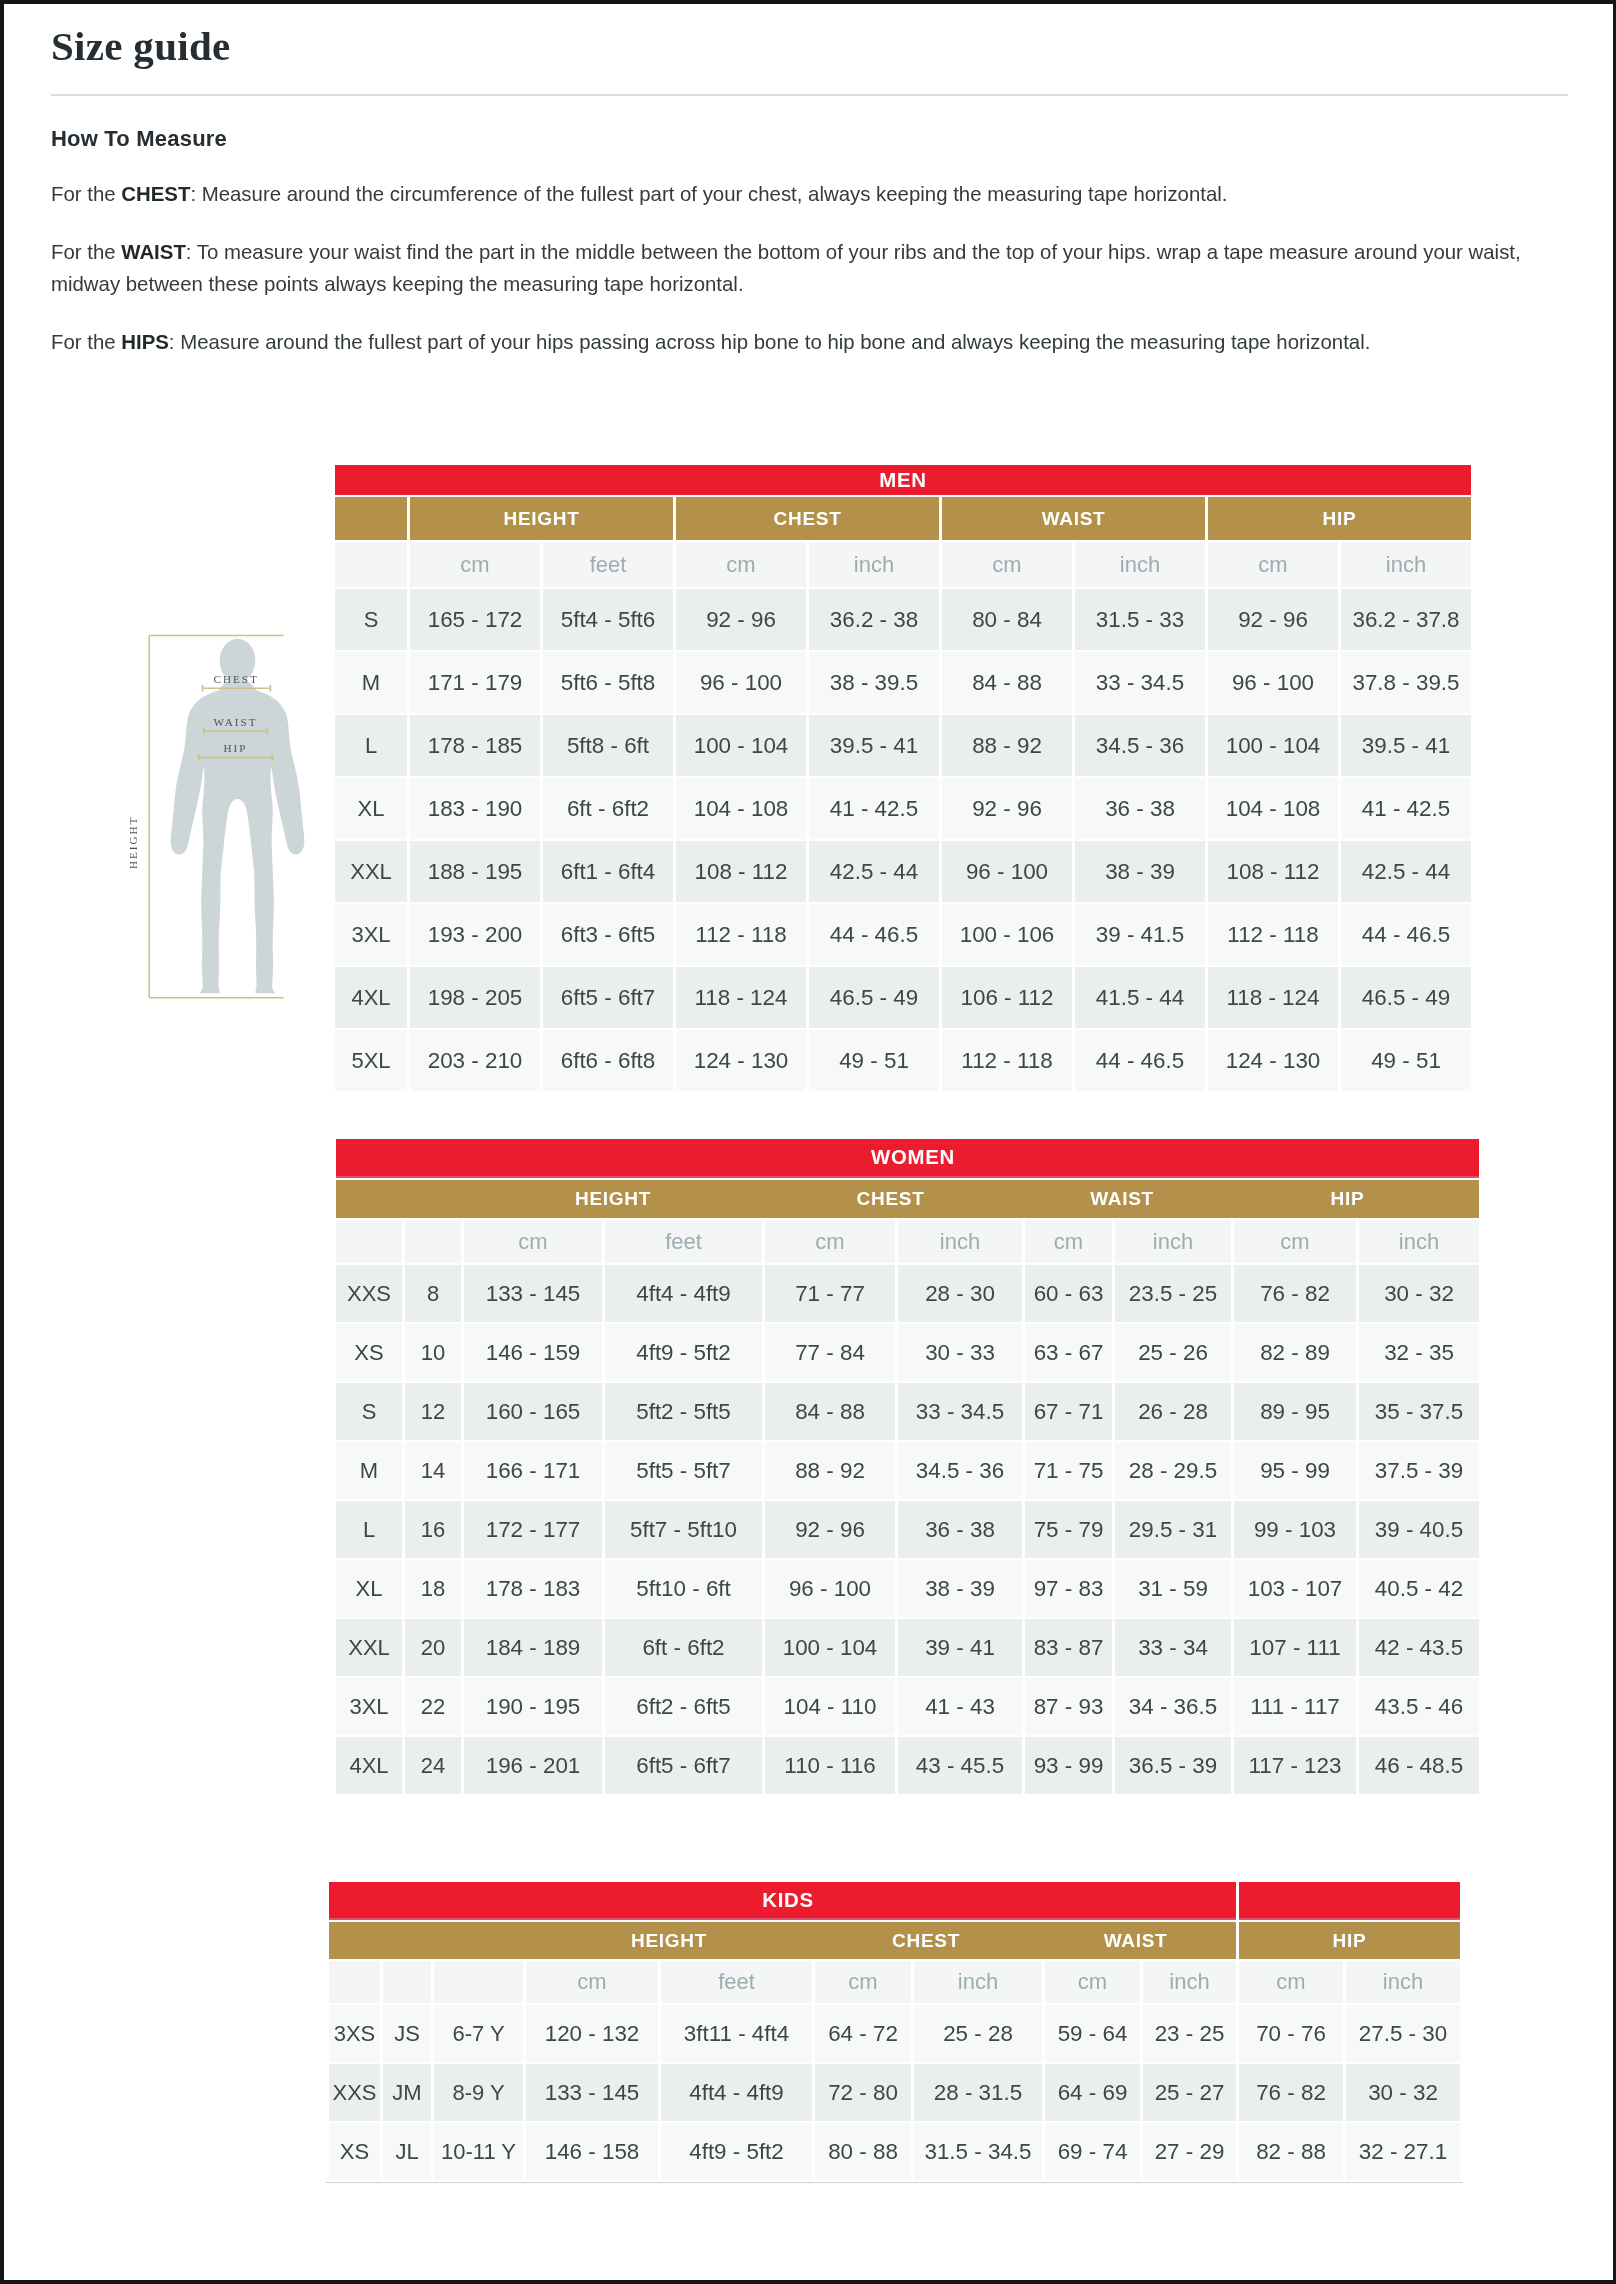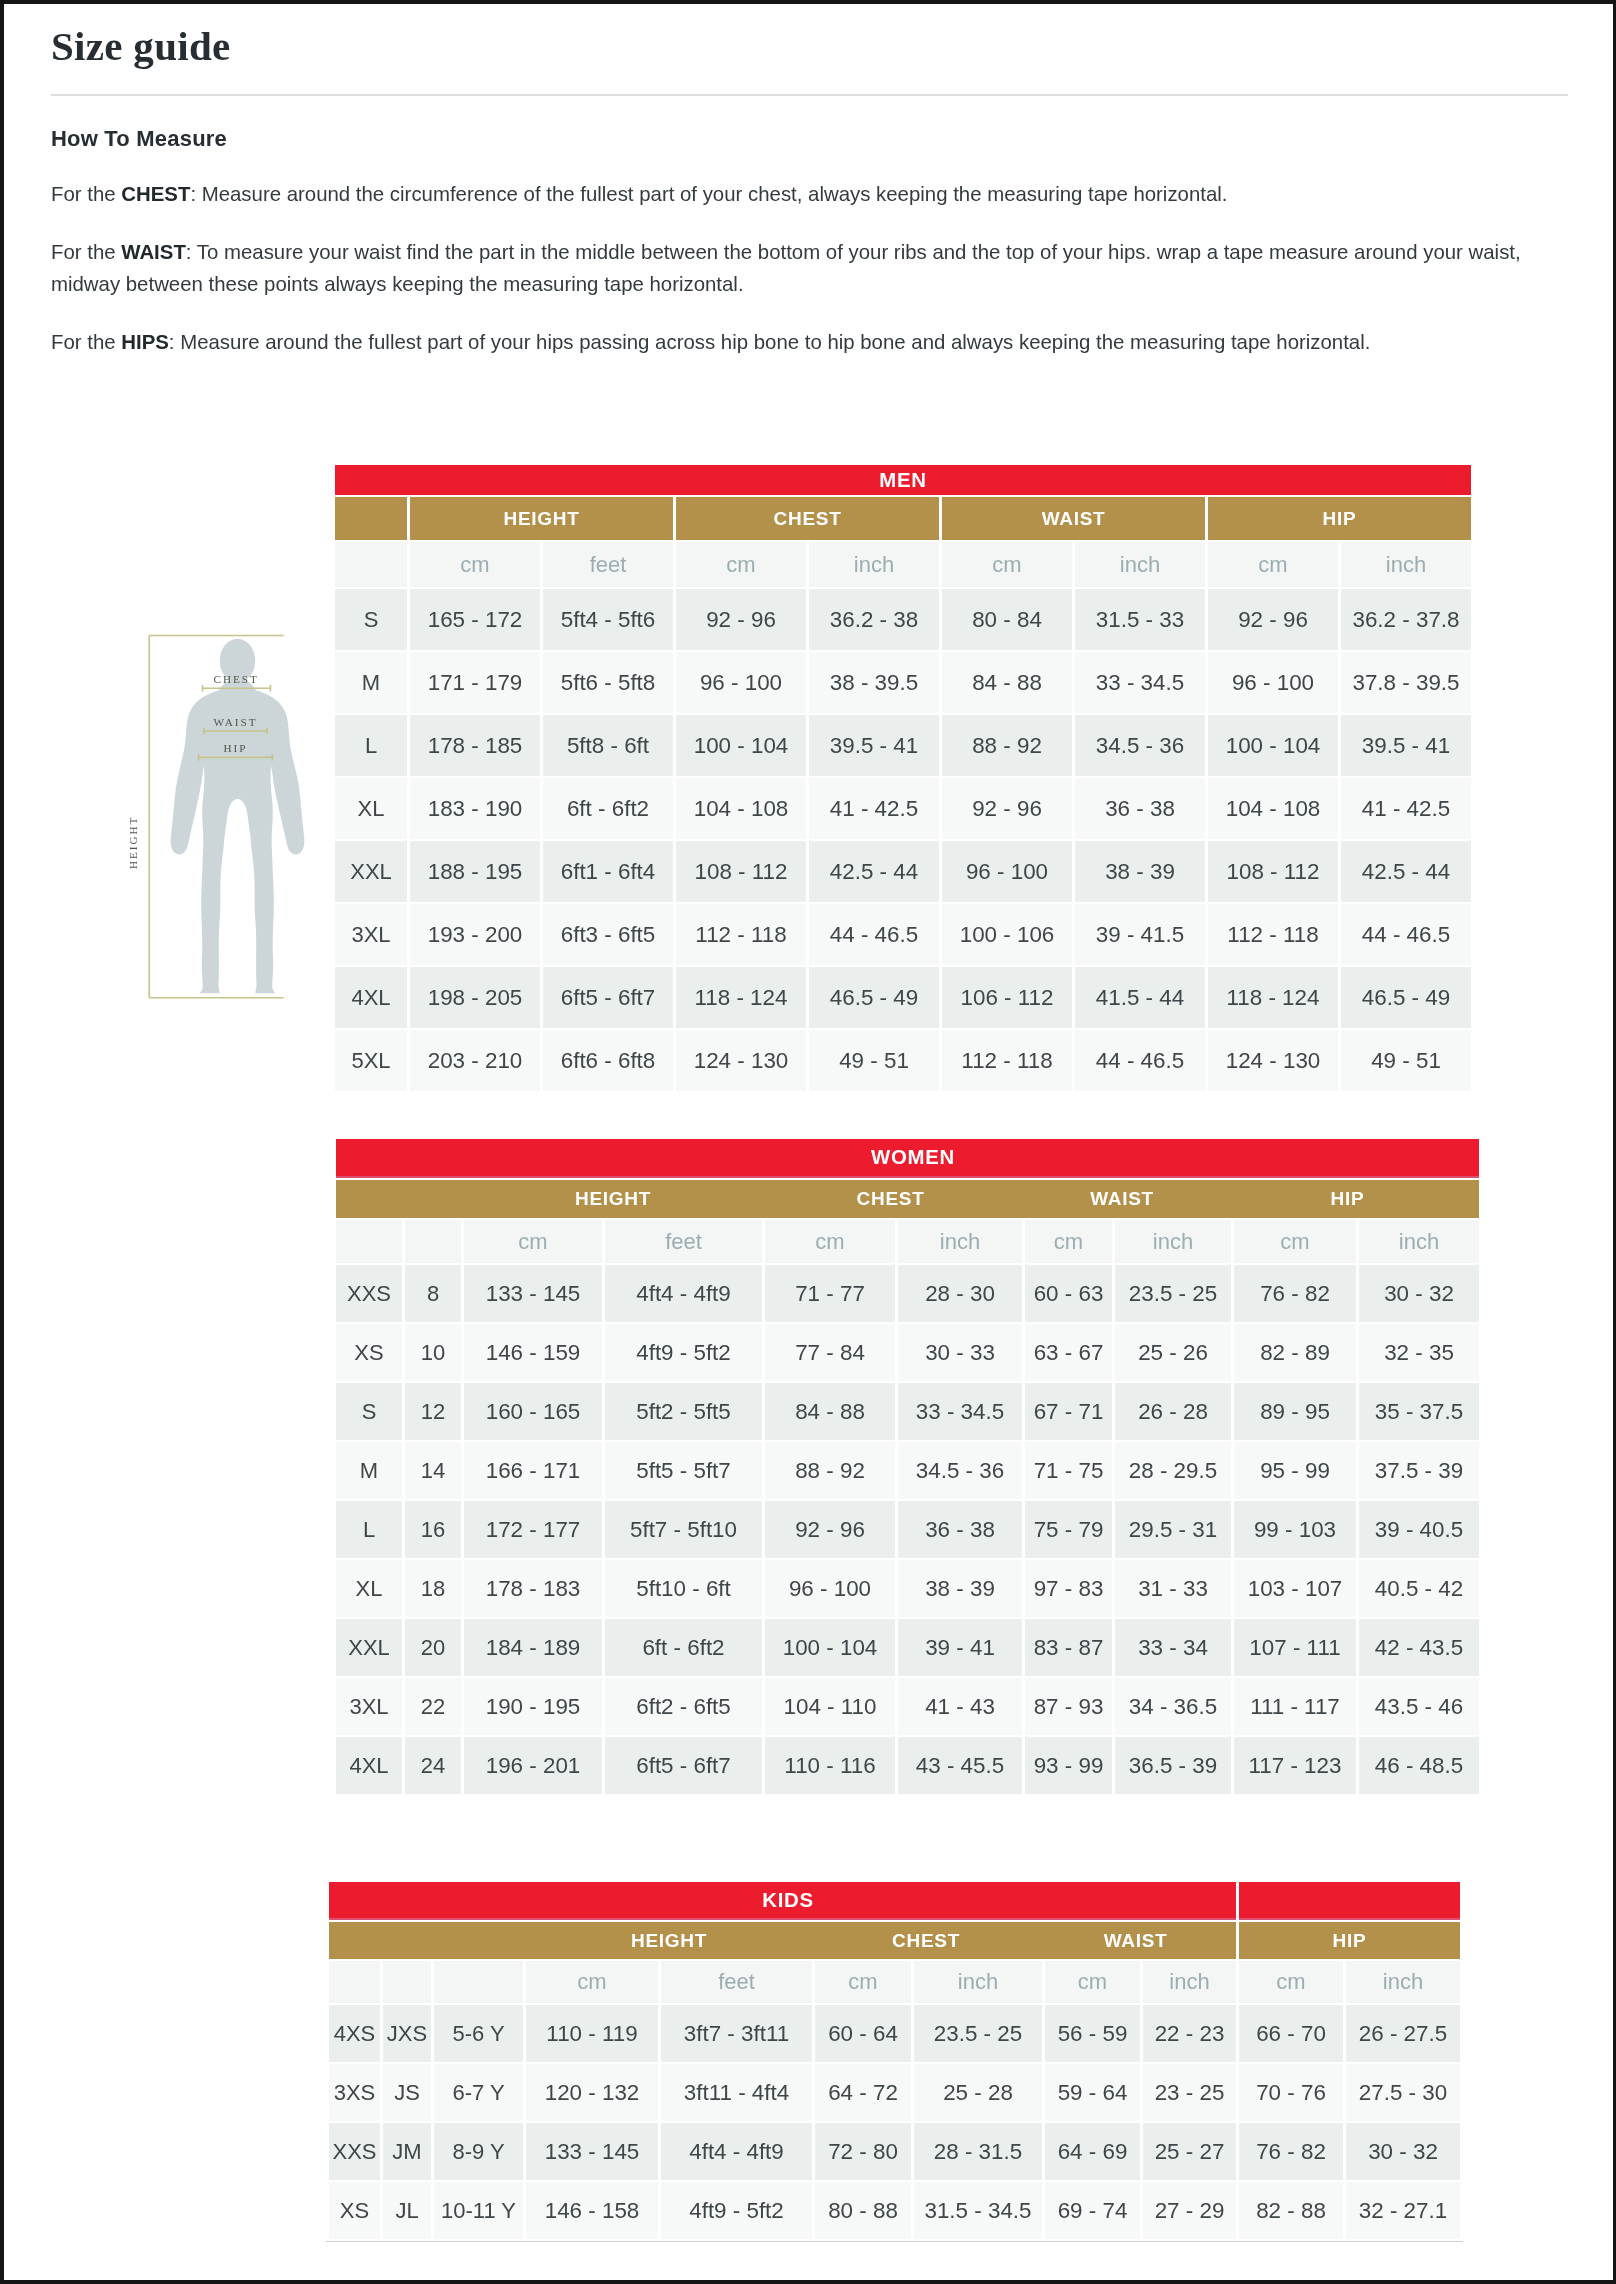--- a/index.html
+++ b/index.html
@@ -392,21 +392,21 @@
         <td class="value-cell">39 - 40.5</td>
       </tr>
       <tr class="light">
         <td class="size-cell">XL</td>
         <td class="size-cell">18</td>
         <td class="value-cell">178 - 183</td>
         <td class="value-cell">5ft10 - 6ft</td>
         <td class="value-cell">96 - 100</td>
         <td class="value-cell">38 - 39</td>
         <td class="value-cell">97 - 83</td>
-        <td class="value-cell">31 - 33</td>
+        <td class="value-cell">31 - 59</td>
         <td class="value-cell">103 - 107</td>
         <td class="value-cell">40.5 - 42</td>
       </tr>
       <tr class="dark">
         <td class="size-cell">XXL</td>
         <td class="size-cell">20</td>
         <td class="value-cell">184 - 189</td>
         <td class="value-cell">6ft - 6ft2</td>
         <td class="value-cell">100 - 104</td>
         <td class="value-cell">39 - 41</td>
@@ -480,33 +480,20 @@
       <td>feet</td>
       <td>cm</td>
       <td>inch</td>
       <td>cm</td>
       <td>inch</td>
       <td>cm</td>
       <td>inch</td>
     </tr>
   </thead>
   <tbody>
-      <tr class="dark">
-        <td class="size-cell">4XS</td>
-        <td class="size-cell">JXS</td>
-        <td class="size-cell">5-6 Y</td>
-        <td class="value-cell">110 - 119</td>
-        <td class="value-cell">3ft7 - 3ft11</td>
-        <td class="value-cell">60 - 64</td>
-        <td class="value-cell">23.5 - 25</td>
-        <td class="value-cell">56 - 59</td>
-        <td class="value-cell">22 - 23</td>
-        <td class="value-cell">66 - 70</td>
-        <td class="value-cell">26 - 27.5</td>
-      </tr>
       <tr class="light">
         <td class="size-cell">3XS</td>
         <td class="size-cell">JS</td>
         <td class="size-cell">6-7 Y</td>
         <td class="value-cell">120 - 132</td>
         <td class="value-cell">3ft11 - 4ft4</td>
         <td class="value-cell">64 - 72</td>
         <td class="value-cell">25 - 28</td>
         <td class="value-cell">59 - 64</td>
         <td class="value-cell">23 - 25</td>

